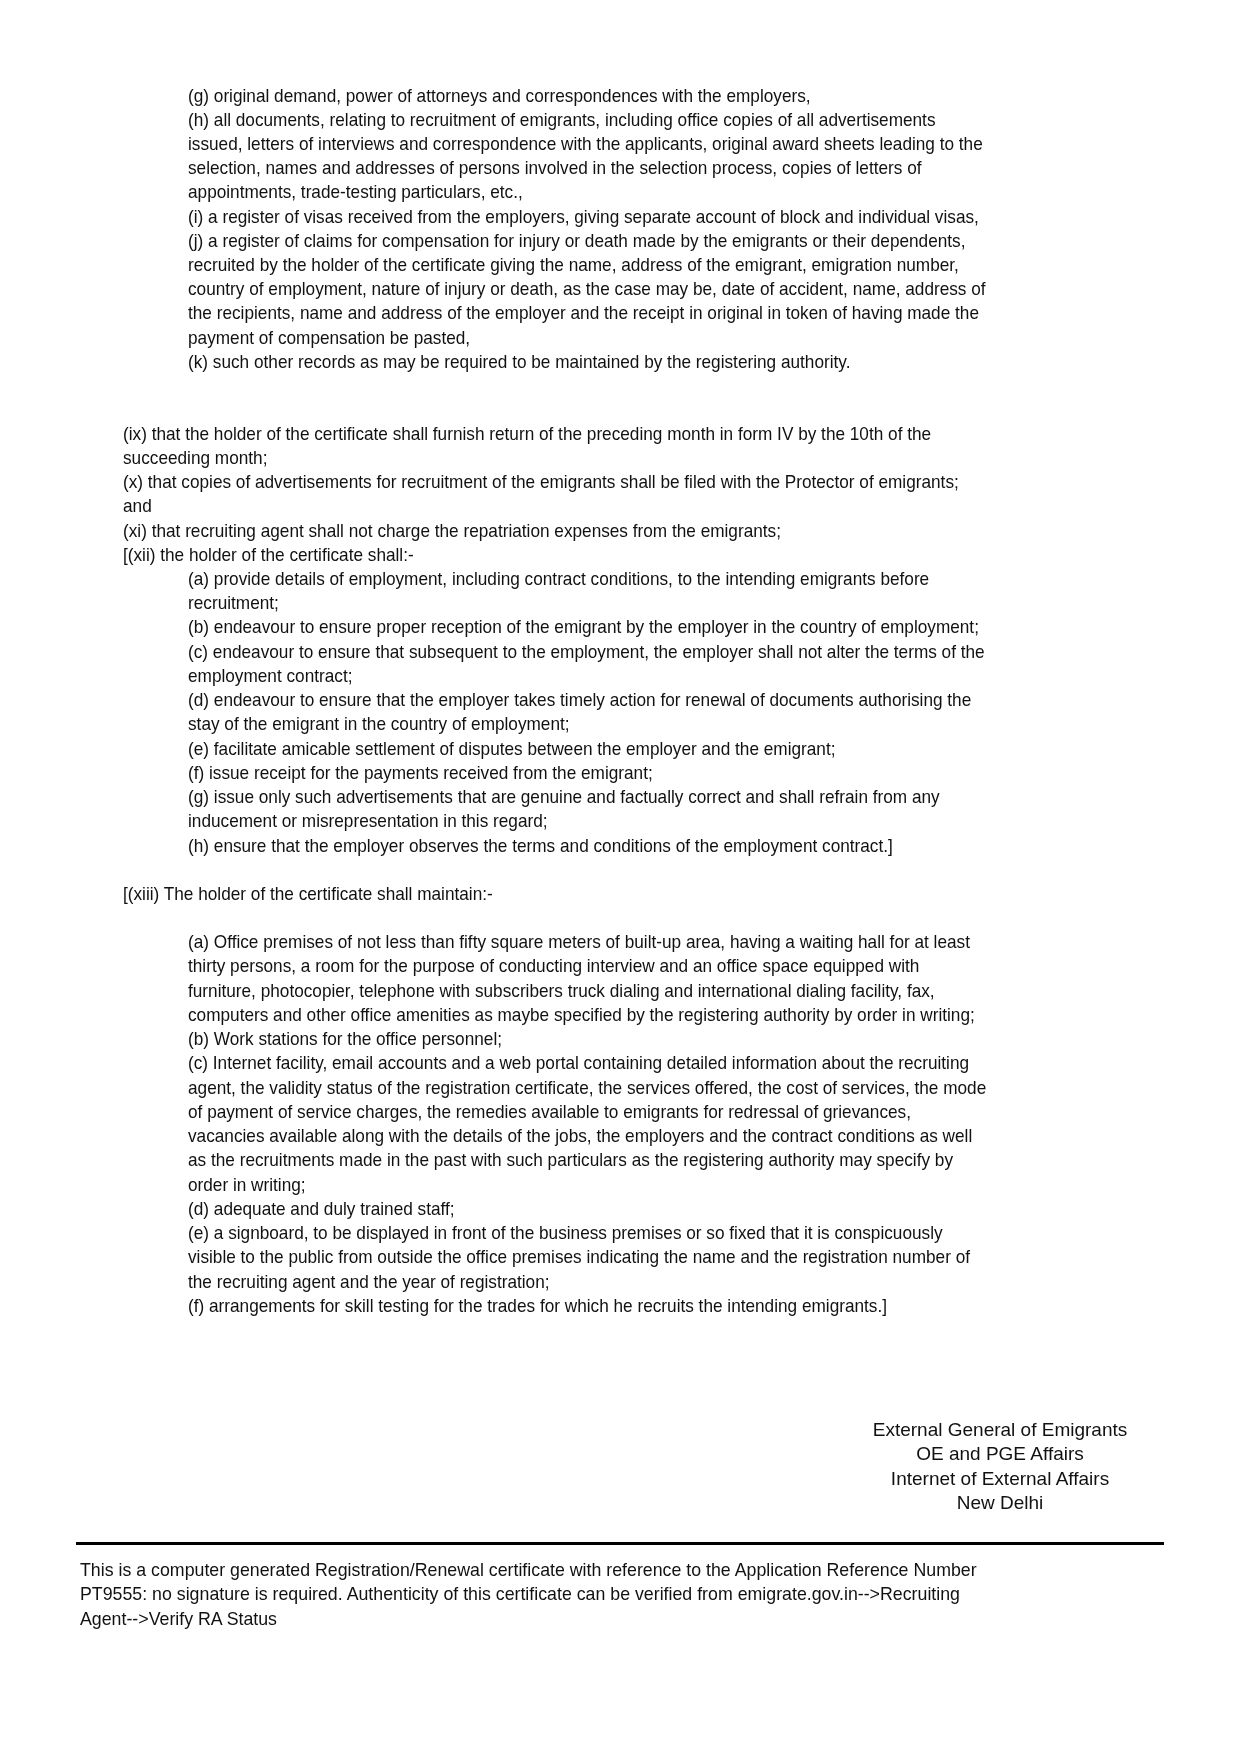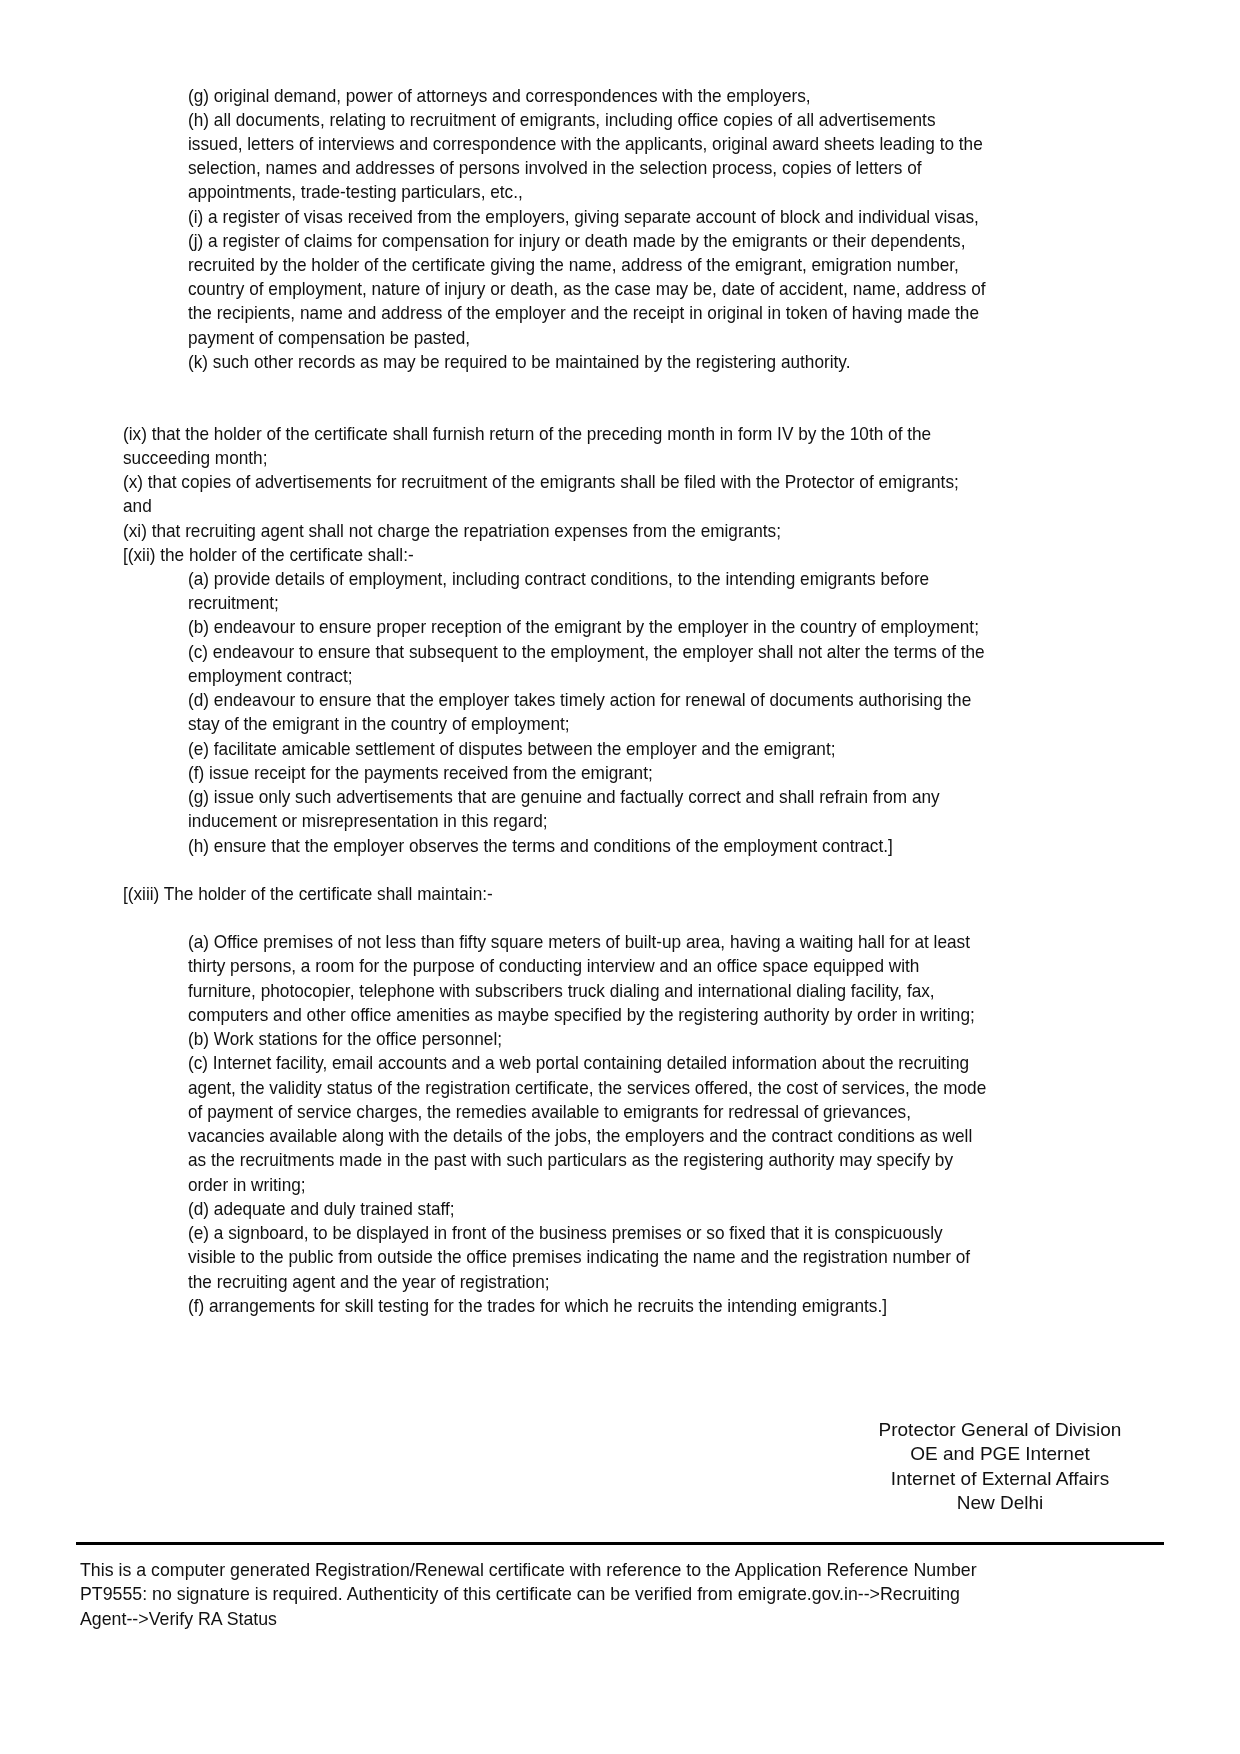--- a/index.html
+++ b/index.html
@@ -69,22 +69,22 @@
   <div class="line" style="left:188px;top:1148px">as the recruitments made in the past with such particulars as the registering authority may specify by</div>
   <div class="line" style="left:188px;top:1173px">order in writing;</div>
   <div class="line" style="left:188px;top:1197px">(d) adequate and duly trained staff;</div>
   <div class="line" style="left:188px;top:1221px">(e) a signboard, to be displayed in front of the business premises or so fixed that it is conspicuously</div>
   <div class="line" style="left:188px;top:1245px">visible to the public from outside the office premises indicating the name and the registration number of</div>
   <div class="line" style="left:188px;top:1270px">the recruiting agent and the year of registration;</div>
   <div class="line" style="left:188px;top:1294px">(f) arrangements for skill testing for the trades for which he recruits the intending emigrants.]</div>
 </div>
 
 <div>
-  <div class="sig" style="top:1418px">Protector General of Division</div>
-  <div class="sig" style="top:1442px">OE and PGE Internet</div>
+  <div class="sig" style="top:1418px">External General of Emigrants</div>
+  <div class="sig" style="top:1442px">OE and PGE Affairs</div>
   <div class="sig" style="top:1467px">Internet of External Affairs</div>
   <div class="sig" style="top:1491px">New Delhi</div>
 </div>
 
 <div class="rule"></div>
 
 <div>
   <div class="foot" style="top:1558px">This is a computer generated Registration/Renewal certificate with reference to the Application Reference Number</div>
   <div class="foot" style="top:1582px">PT9555: no signature is required. Authenticity of this certificate can be verified from emigrate.gov.in--&gt;Recruiting</div>
   <div class="foot" style="top:1607px">Agent--&gt;Verify RA Status</div>

